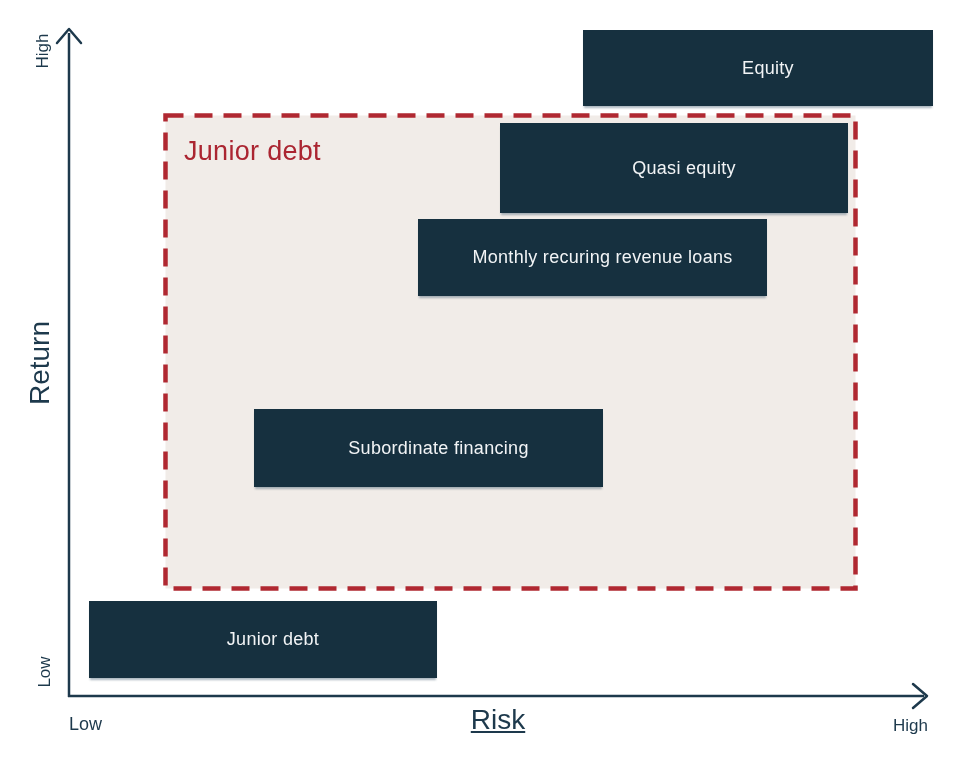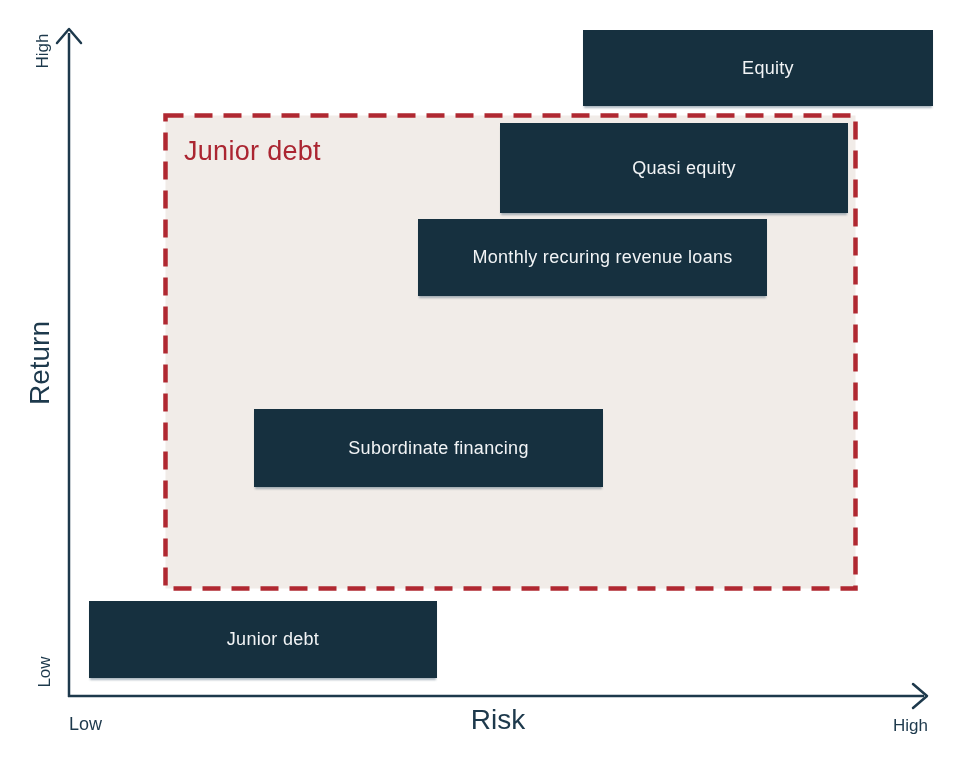--- a/index.html
+++ b/index.html
@@ -60,20 +60,21 @@
   }
   .axis-title.y {
     left: 40px;
     top: 363px;
     transform: translate(-50%, -50%) rotate(-90deg);
   }
   .axis-title.x {
     left: 498px;
     top: 704px;
   transform: translateX(-50%);
+  text-decoration: underline;
   }
 
   .tick-label {
     position: absolute;
     color: #1d394c;
     font-size: 17px;
     white-space: nowrap;
   }
   .tick-y-high {
     left: 43px;

